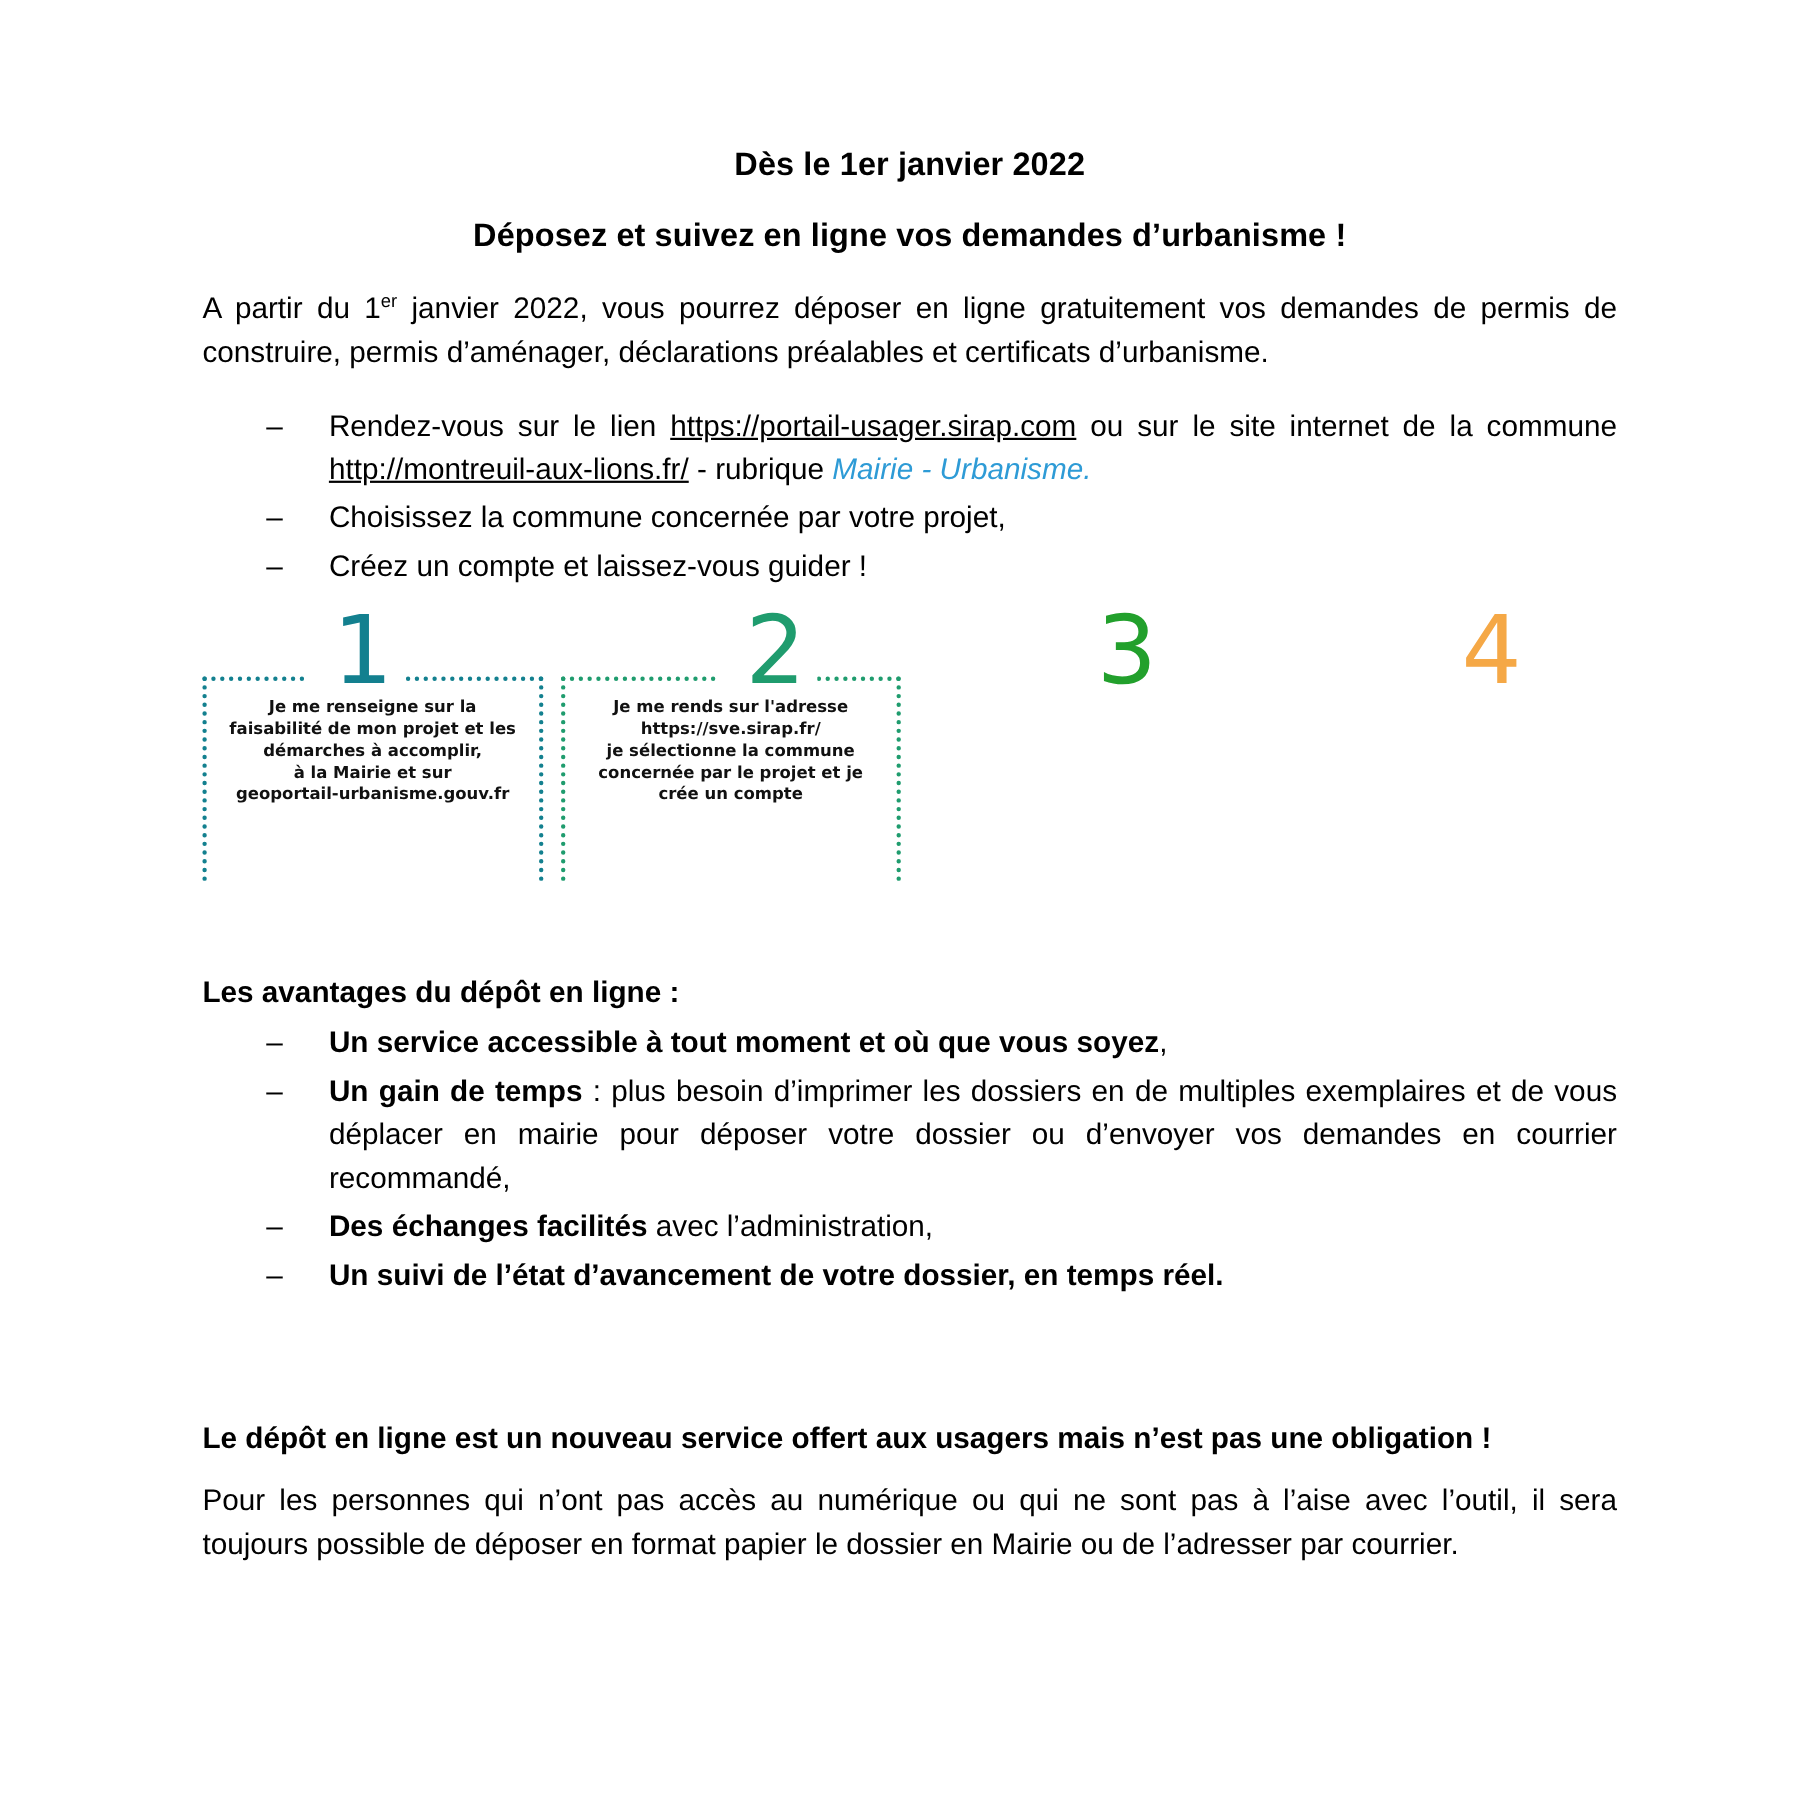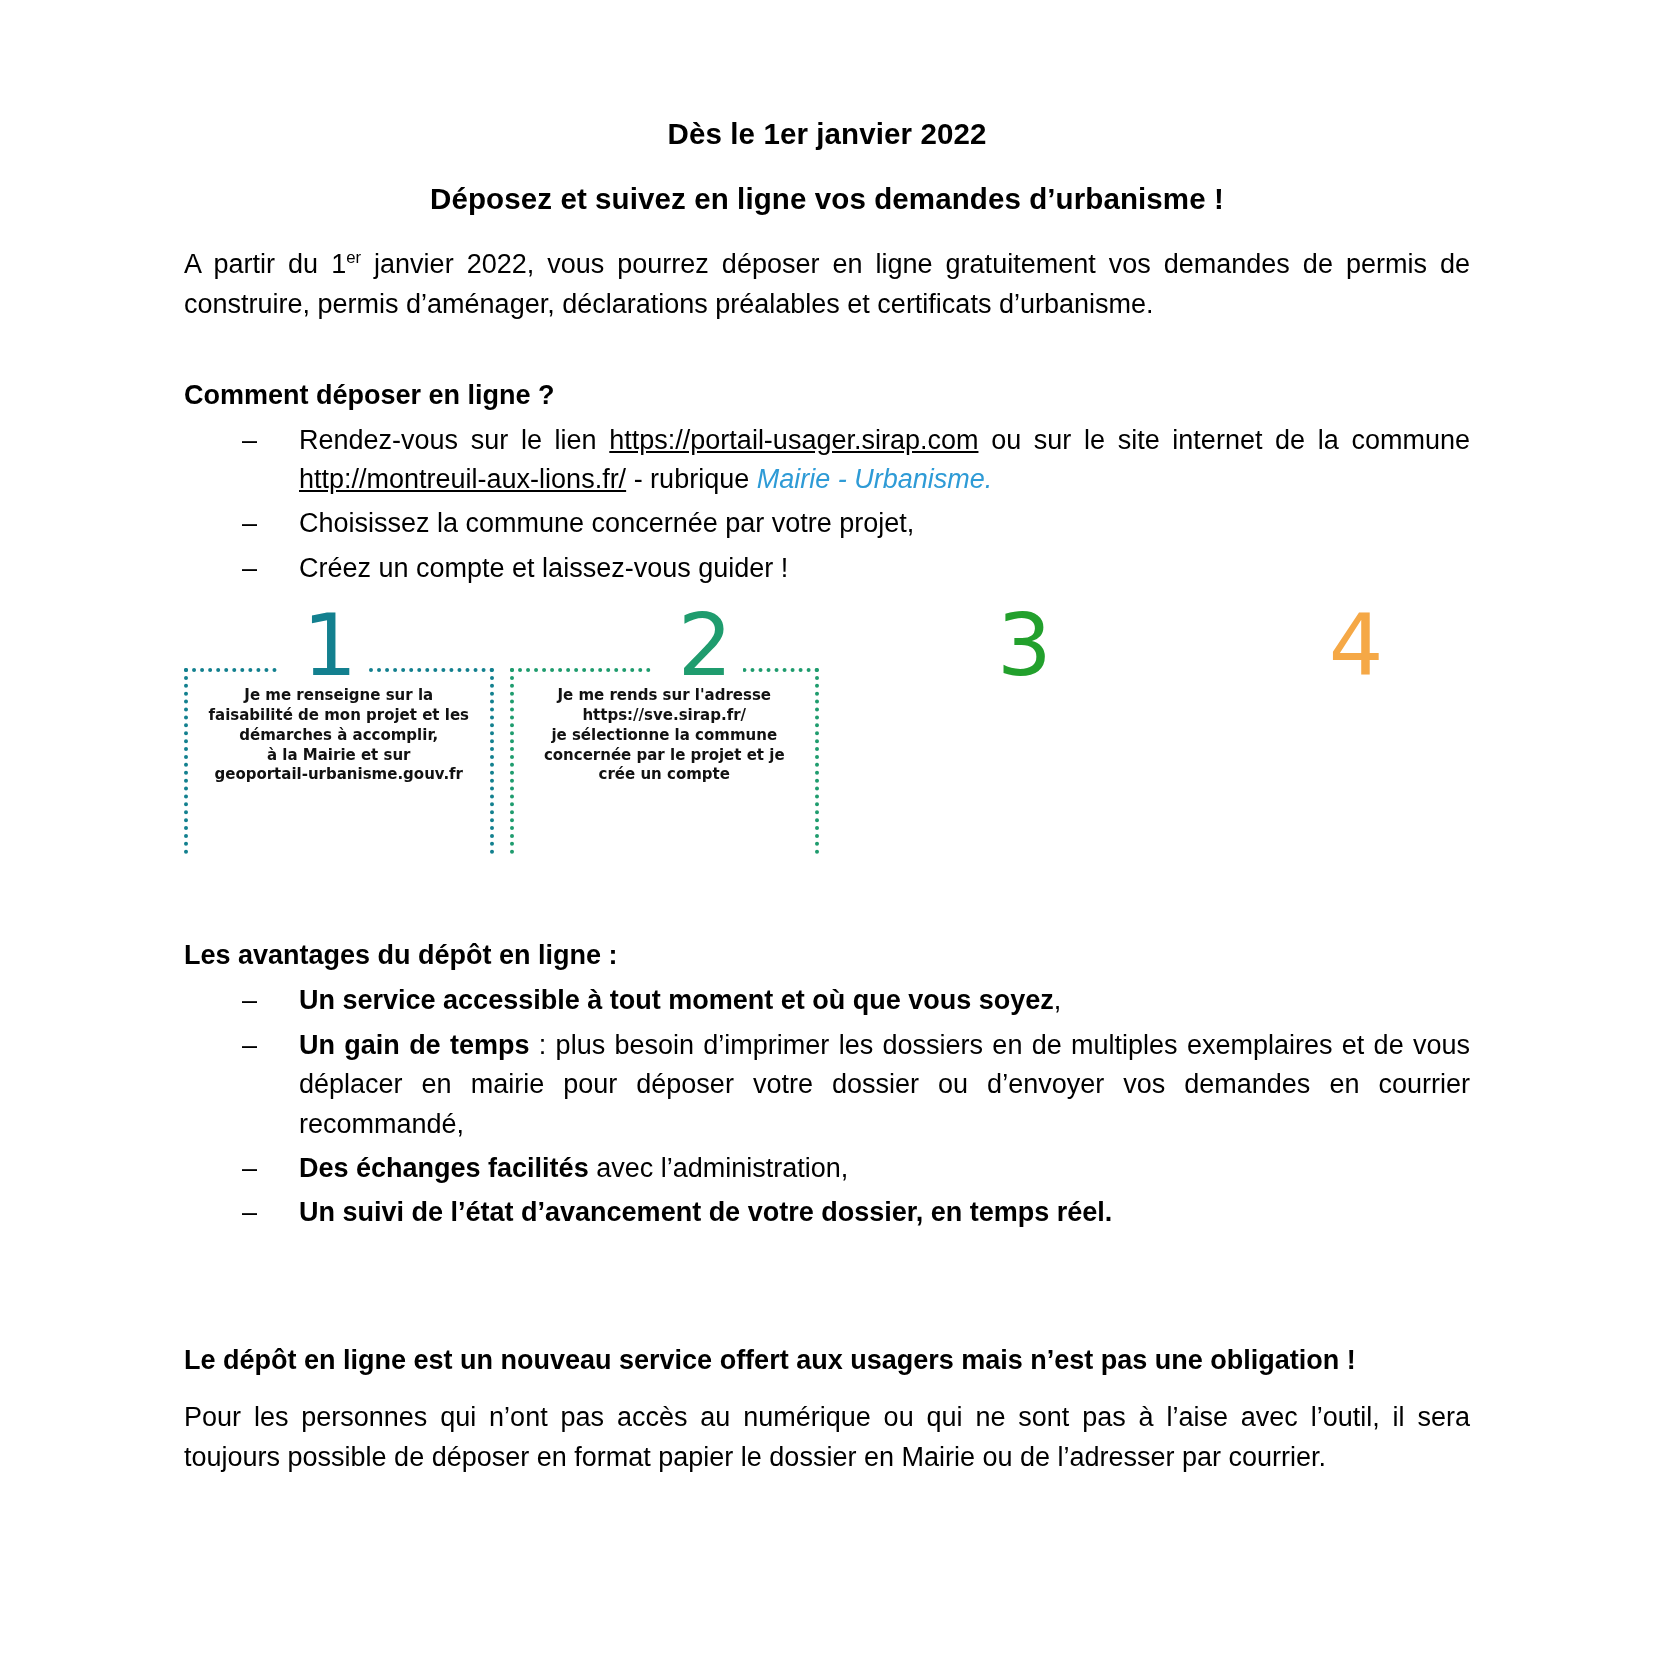--- a/index.html
+++ b/index.html
@@ -19,20 +19,21 @@
     width: 1654px;
     height: 1654px;
     box-sizing: border-box;
     padding: 0 184px 0 184px;
   }
 
   
   .title-block {
     padding-top: 116px;
     text-align: center;
+    margin-top: 16px;
   }
   .title-line-1 {
     font-size: 29.5px;
     font-weight: bold;
     letter-spacing: 0.1px;
     line-height: 1.25;
   }
   .title-line-2 {
     font-size: 29.5px;
     font-weight: bold;
@@ -178,21 +179,20 @@
 
 <div class="page">
 
   <div class="title-block">
     <div class="title-line-1">Dès le 1er janvier 2022</div>
     <div class="title-line-2">Déposez et suivez en ligne vos demandes d’urbanisme !</div>
   </div>
 
   <p class="intro"><span>A partir du 1</span><sup>er</sup><span> janvier 2022, vous pourrez déposer en ligne gratuitement vos demandes de permis de construire, permis d’aménager, déclarations préalables et certificats d’urbanisme.</span></p>
 
-  <div class="section-heading">Comment déposer en ligne ?</div>
 
   <ul class="bullets">
     <li><span class="dash">–</span><span>Rendez-vous sur le lien </span><a class="link" href="#">https://portail-usager.sirap.com</a><span> ou sur le site internet de la commune </span><a class="link" href="#">http://montreuil-aux-lions.fr/</a><span> - rubrique </span><span class="italic-blue">Mairie - Urbanisme.</span></li>
     <li><span class="dash">–</span><span>Choisissez la commune concernée par votre projet,</span></li>
     <li><span class="dash">–</span><span>Créez un compte et laissez-vous guider !</span></li>
   </ul>
 
   <div class="steps">
 
     <div class="step step-1">

